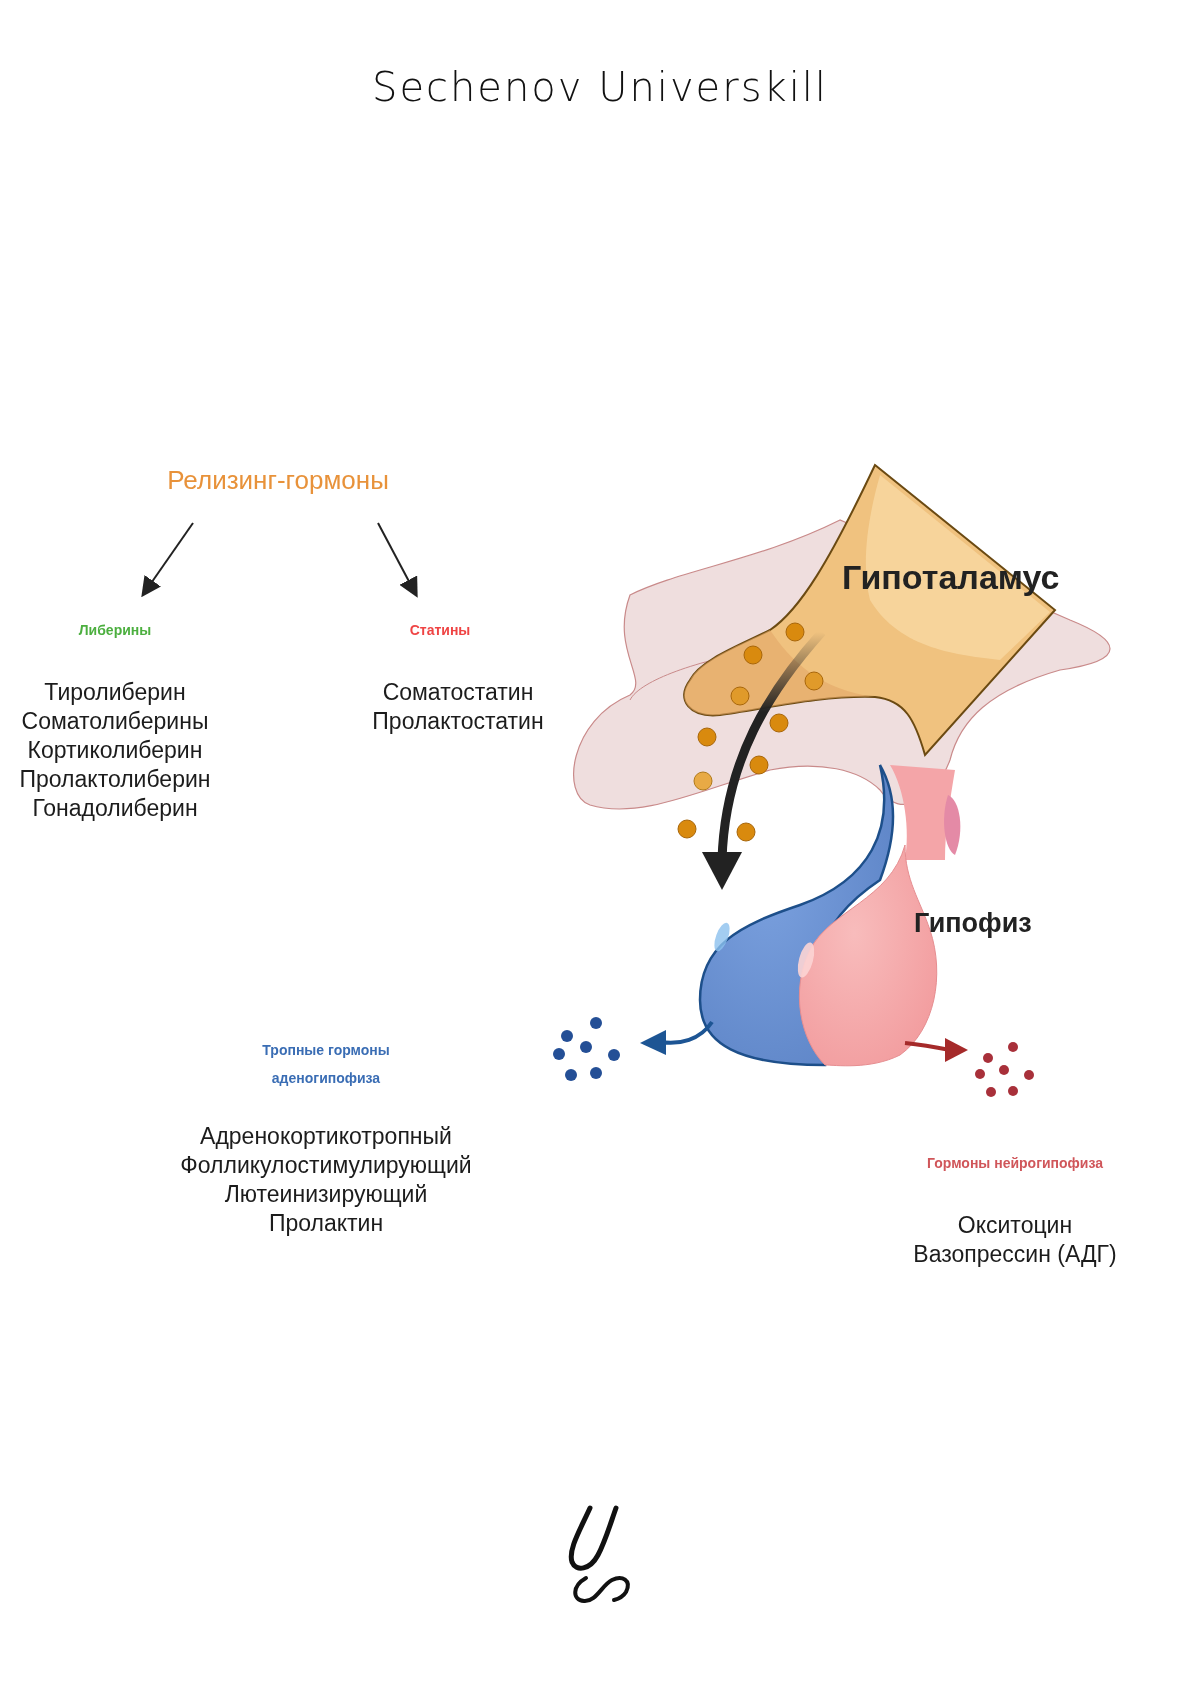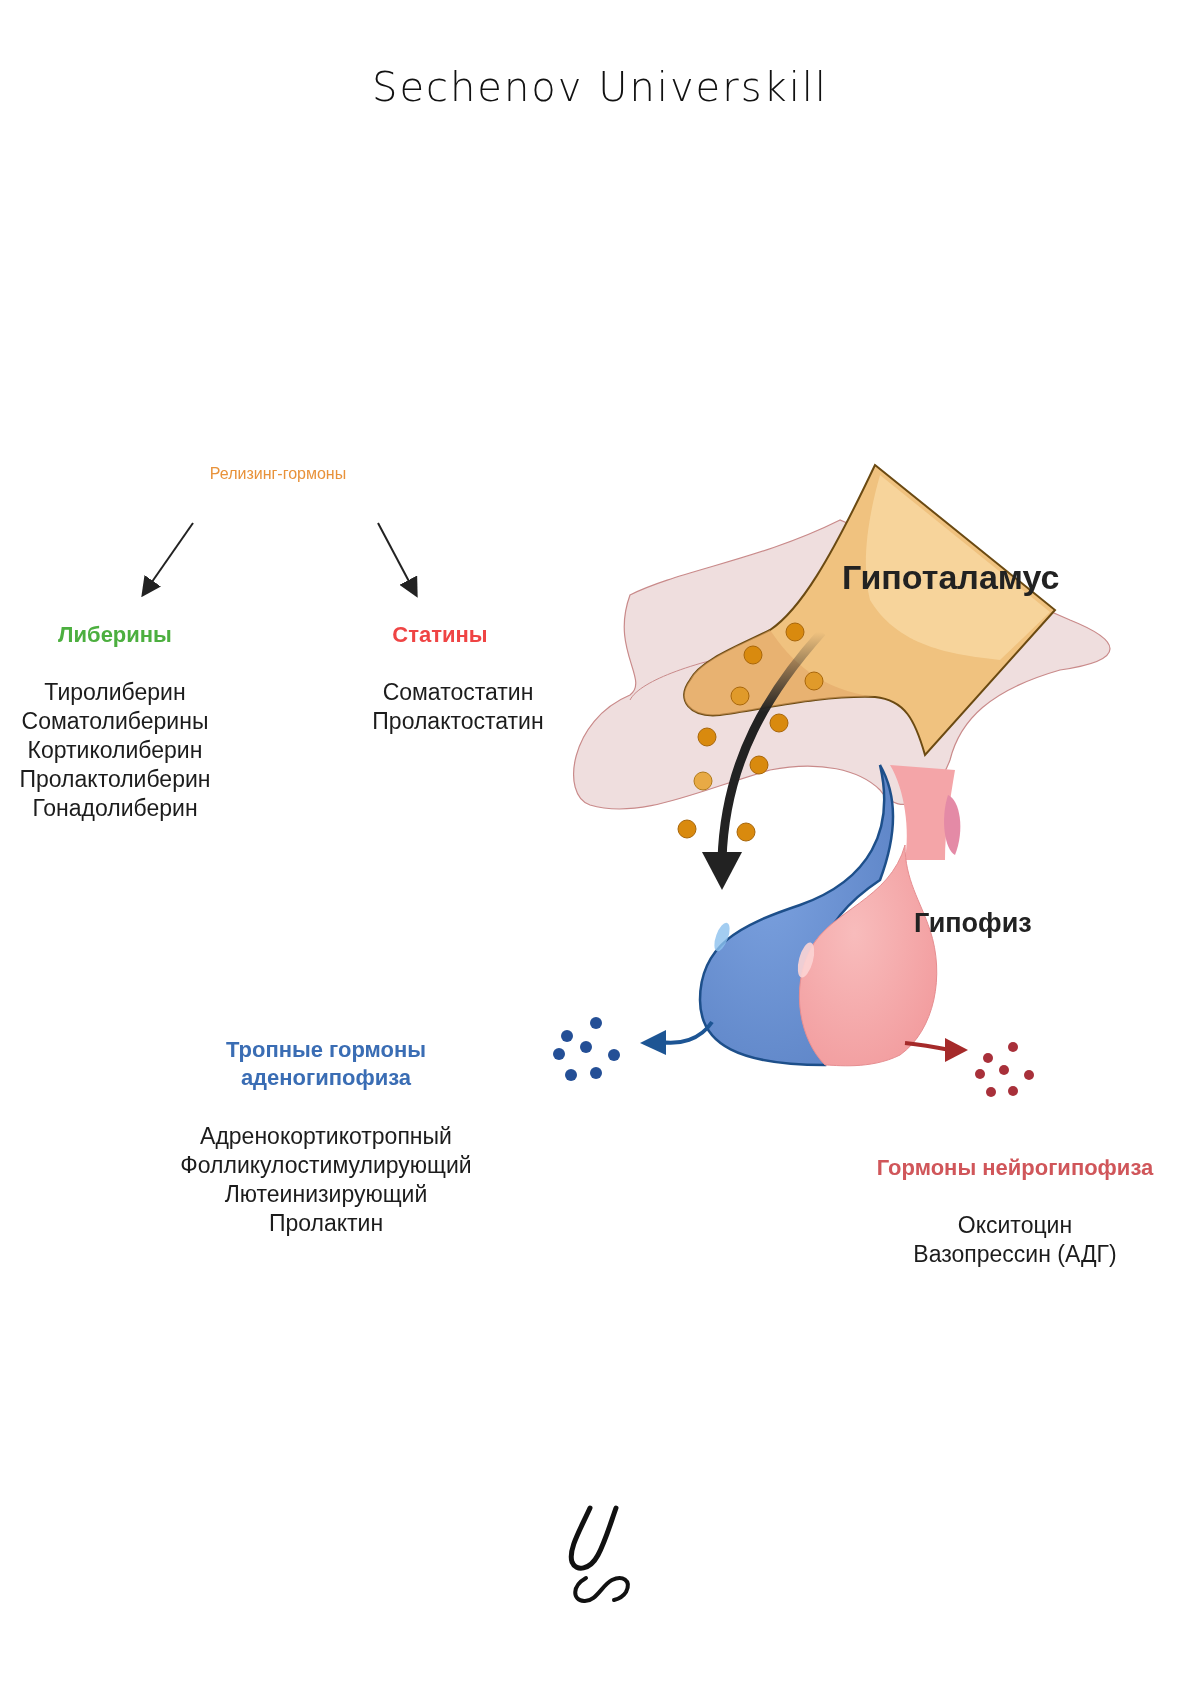--- a/index.html
+++ b/index.html
@@ -1,22 +1,22 @@
 <!DOCTYPE html>
 <html><head>
 <meta charset="utf-8">
 <style>
   html, body { margin: 0; padding: 0; background: #ffffff; }
   body { width: 1200px; height: 1697px; position: relative; overflow: hidden; font-family: "DejaVu Sans", sans-serif; color: #1a1a1a; }
   .abs { position: absolute; }
   .title { left: 0; width: 1200px; top: 64px; text-align: center; font-family: "DejaVu Sans", sans-serif; font-size: 40px; letter-spacing: 2px; color: #111; font-weight: 300; }
-  .hdr { font-family: "Liberation Sans", sans-serif; font-weight: bold; text-align: center; font-size: 22px; }
+  .hdr { font-family: "Liberation Sans", sans-serif; font-weight: bold; text-align: center; font-size: 14px; }
   .list { font-family: "Liberation Sans", sans-serif; text-align: center; font-size: 23px; line-height: 29px; color: #1c1c1c; }
   .list div { white-space: nowrap; }
-  .release { left: 118px; width: 320px; top: 465px; font-family: "Liberation Sans", sans-serif; font-size: 16px; text-align: center; }
+  .release { left: 118px; width: 320px; top: 465px; font-family: "Liberation Sans", sans-serif; font-size: 26px; text-align: center; }
   .lib-h { left: 15px; width: 200px; top: 622px; }
   .stat-h { left: 340px; width: 200px; top: 622px; }
   .lib-list { left: -10px; width: 250px; top: 678px; }
   .stat-list { left: 333px; width: 250px; top: 678px; }
   .trop-h { left: 176px; width: 300px; top: 1036px; line-height: 28px; }
   .trop-list { left: 126px; width: 400px; top: 1122px; }
   .neuro-h { left: 845px; width: 340px; top: 1155px; }
   .neuro-list { left: 865px; width: 300px; top: 1211px; }
   .lbl-hyp { left: 842px; top: 558px; font-family: "Liberation Sans", sans-serif; font-weight: bold; font-size: 34px; color: #222; }
   .lbl-pit { left: 914px; top: 908px; font-family: "Liberation Sans", sans-serif; font-weight: bold; font-size: 27px; color: #222; }

